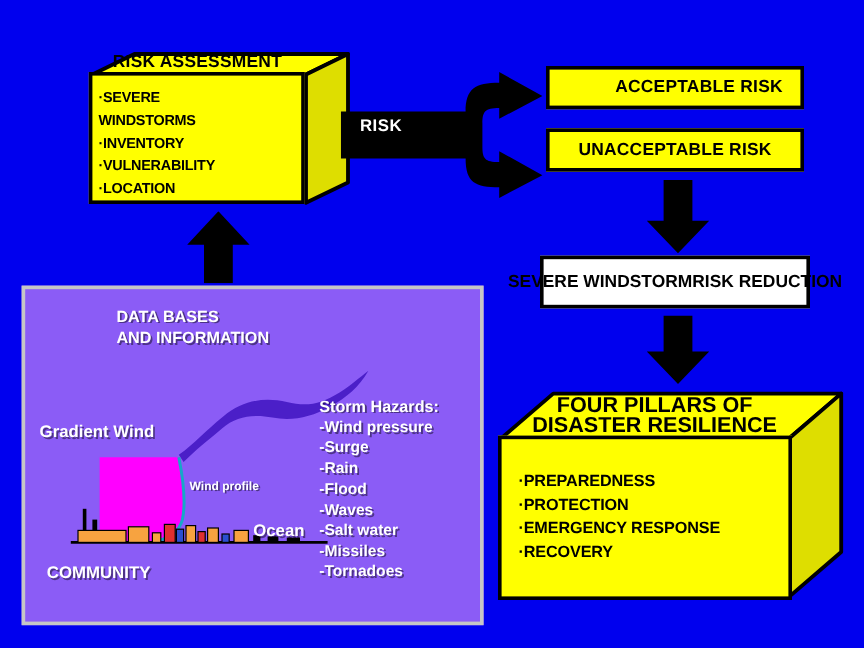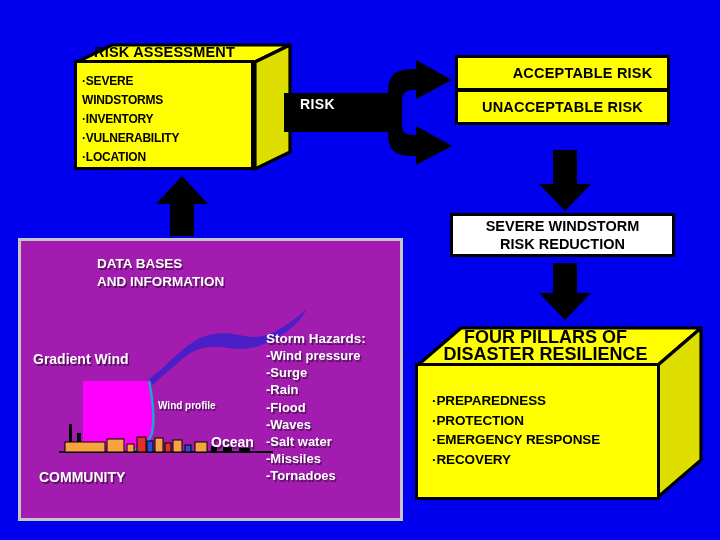--- a/index.html
+++ b/index.html
@@ -96,29 +96,29 @@
     align-items: center;
     justify-content: center;
     color: #000;
     font-weight: bold;
     font-size: 14.5px;
     letter-spacing: .2px;
     text-align: center;
     white-space: nowrap;
   }
   #acceptable-risk-box { left: 455px; top: 55px; width: 215px; height: 36px; padding-left: 40px; }
-  #unacceptable-risk-box { left: 455px; top: 89px; width: 215px; height: 36px; }
+  #unacceptable-risk-box { left: 455px; top: 107px; width: 215px; height: 36px; }
 
   #severe-windstorm-box {
     left: 450px; top: 213px; width: 225px; height: 44px;
     background: #ffffff;
     border: 3px solid #000;
     box-sizing: border-box;
     display: flex;
-    flex-direction: column;
+    flex-direction: row;
     align-items: center;
     justify-content: center;
     color: #000;
     font-weight: bold;
     font-size: 14.5px;
     line-height: 18px;
     text-align: center;
     white-space: nowrap;
   }
 
@@ -159,21 +159,21 @@
     color: #000;
     line-height: 19.5px;
     white-space: nowrap;
     letter-spacing: -.1px;
   }
 
   
   #databases-panel {
     left: 18px; top: 238px;
     width: 385px; height: 283px;
-    background: #a21caf;
+    background: #8b5cf6;
     border: 3px solid #c6c6c6;
     box-sizing: border-box;
     overflow: hidden;
   }
   .panel-title {
     position: absolute;
     left: 76px; top: 14px;
     font-size: 13.5px;
     font-weight: bold;
     color: #ffffff;

